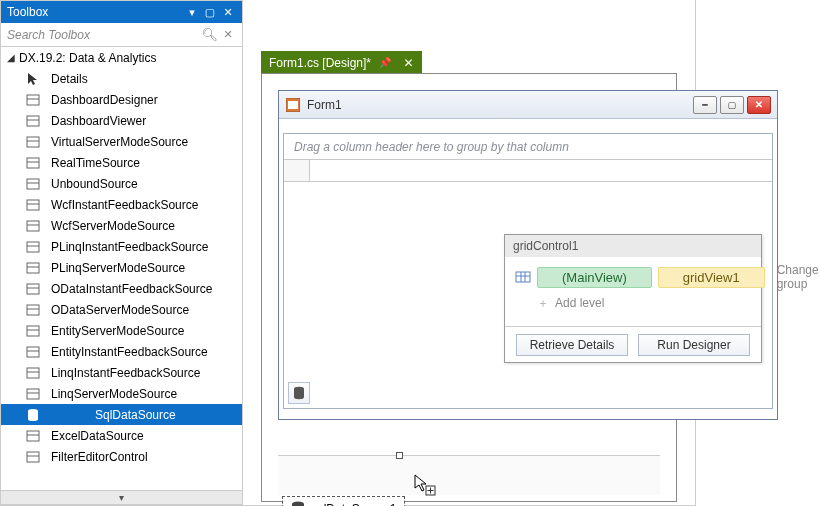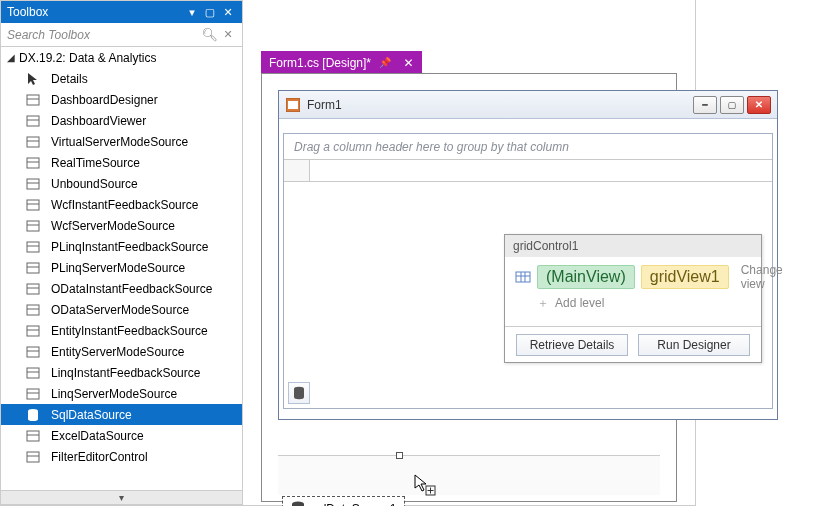--- a/index.html
+++ b/index.html
@@ -13,26 +13,26 @@
   .title-icon { width: 16px; height: 16px; display: inline-flex; align-items: center; justify-content: center; color: #fff; font-size: 11px; margin-left: 2px; cursor: pointer; }
   .search-row { height: 24px; border-bottom: 1px solid #ccc; display: flex; align-items: center; padding: 0 6px; background: #fff; }
   .search-input { flex: 1; border: none; outline: none; font-size: 12px; color: #333; font-style: italic; }
   .search-input::placeholder { color: #888; font-style: italic; }
   .search-icon { color: #888; font-size: 13px; margin-left: 4px; }
   .category { height: 21px; display: flex; align-items: center; padding: 0 6px; font-weight: normal; cursor: pointer; background: #fff; }
   .category .tri { width: 10px; display: inline-block; color: #333; font-size: 10px; margin-right: 2px; }
   .items { overflow: hidden; flex: 1; }
   .item { height: 21px; display: flex; align-items: center; padding-left: 24px; cursor: pointer; white-space: nowrap; }
   .item .icon { width: 16px; height: 16px; margin-right: 10px; display: inline-flex; align-items: center; justify-content: center; color: #555; }
-  .item.selected { background: #0d6fc8; color: #fff; }
+  .item.selected { background: #0d6fc8; color: #fff; gap: 44px; }
   .item-scroll { height: 14px; background: #eaeaea; border-top: 1px solid #ccc; display: flex; align-items: center; justify-content: center; color: #555; font-size: 10px; cursor: pointer; }
 
   
   .right { flex: 1; position: relative; background: #fff; }
-  .doc-tab { position: absolute; left: 18px; top: 51px; height: 23px; background: #a21caf; color: #fff; display: flex; align-items: center; padding: 0 8px; font-size: 12px; gap: 8px; }
+  .doc-tab { position: absolute; left: 18px; top: 51px; height: 23px; background: #4d7c0f; color: #fff; display: flex; align-items: center; padding: 0 8px; font-size: 12px; gap: 8px; }
   .doc-tab .pin { font-size: 10px; }
   .doc-tab .close { font-size: 12px; cursor: pointer; margin-left: 4px; }
 
   .design-area { position: absolute; left: 18px; right: 18px; top: 73px; bottom: 3px; border: 1px solid #888; background: #fff; }
   .form-window { position: absolute; left: 16px; top: 16px; width: 500px; height: 330px; border: 1px solid #6a7ca0; background: #fff; }
   .form-title { height: 28px; background: linear-gradient(#f3f6fb,#e3e9f2); border-bottom: 1px solid #b5c2d8; display: flex; align-items: center; padding: 0 6px; }
   .form-icon { width: 16px; height: 16px; display: inline-flex; align-items: center; justify-content: center; margin-right: 6px; }
   .form-title-text { flex: 1; color: #333; font-size: 12px; }
   .win-btn { width: 24px; height: 18px; border: 1px solid #888; margin-left: 3px; border-radius: 2px; display: inline-flex; align-items: center; justify-content: center; background: linear-gradient(#fdfdfd,#e8e8e8); font-size: 9px; color: #333; }
   .win-btn.close-btn { background: linear-gradient(#f07a70,#d9362a); color: #fff; border-color: #a82a20; font-size: 10px; font-weight: bold; }
@@ -40,21 +40,21 @@
   .grid-body { position: absolute; left: 4px; right: 4px; top: 30px; bottom: 10px; border: 1px solid #a3b0c4; margin-top: 12px; }
   .group-hint { height: 26px; line-height: 26px; padding: 0 10px; color: #8a8f99; font-style: italic; border-bottom: 1px solid #c9c9c9; }
   .row-head { height: 22px; border-bottom: 1px solid #c9c9c9; display: flex; }
   .row-head .corner { width: 26px; border-right: 1px solid #c9c9c9; background: #f7f7f7; }
   .status-icon-box { position: absolute; left: 4px; bottom: 4px; width: 22px; height: 22px; border: 1px solid #b5c2d8; background: linear-gradient(#fdfdfd,#eef1f6); display: flex; align-items: center; justify-content: center; color: #444; }
 
   .popup { position: absolute; right: 10px; top: 100px; width: 258px; border: 1px solid #999; background: #fff; box-shadow: 1px 1px 3px rgba(0,0,0,.15); }
   .popup-head { height: 22px; background: #eaeaea; padding: 0 8px; display: flex; align-items: center; color: #555; }
   .popup-body { padding: 8px 10px; }
   .popup-row { display: flex; align-items: center; gap: 6px; height: 24px; }
-  .pill { display: inline-flex; align-items: center; padding: 2px 8px; border-radius: 2px; font-size: 16px; }
+  .pill { display: inline-flex; align-items: center; padding: 2px 24px; border-radius: 2px; font-size: 13px; }
   .pill.green { background: #c8ead0; border: 1px solid #9bd6ab; color: #1f6b32; }
   .pill.yellow { background: #fbeeba; border: 1px solid #eedb84; color: #6d5c10; }
   .change { color: #888; margin-left: 6px; cursor: pointer; }
   .add-level { color: #888; padding: 6px 0 6px 22px; cursor: pointer; }
   .popup-btns { border-top: 1px solid #ccc; height: 36px; display: flex; align-items: center; justify-content: space-around; gap: 8px; padding: 0 10px; }
   .btn { width: 112px; height: 22px; border: 1px solid #aeb9ca; background: linear-gradient(#fdfdfd,#eef1f6); display: flex; align-items: center; justify-content: center; cursor: pointer; font-size: 12px; color: #333; }
 
   .component-tray { position: absolute; left: 16px; bottom: 6px; right: 16px; height: 40px; border-top: 1px solid #ccc; background: #fafafa; }
   .component { position: absolute; left: 4px; top: 8px; border: 1px dashed #555; padding: 4px 8px; display: flex; align-items: center; gap: 6px; background: #fff; margin-top: 32px; }
   .tray-handle { position: absolute; left: 118px; top: -4px; width: 7px; height: 7px; border: 1px solid #555; background: #fff; }
@@ -191,30 +191,30 @@
           </span>
           <span>ODataServerModeSource</span>
         </div>
         <div class="item">
           <span class="icon">
             <svg width="14" height="14">
               <rect x="1" y="2" width="12" height="10" fill="none" stroke="#666"></rect>
               <line x1="1" y1="6" x2="13" y2="6" stroke="#666"></line>
             </svg>
           </span>
+          <span>EntityServerModeSource</span>
+        </div>
+        <div class="item">
+          <span class="icon">
+            <svg width="14" height="14">
+              <rect x="1" y="2" width="12" height="10" fill="none" stroke="#666"></rect>
+              <line x1="1" y1="6" x2="13" y2="6" stroke="#666"></line>
+            </svg>
+          </span>
           <span>EntityInstantFeedbackSource</span>
-        </div>
-        <div class="item">
-          <span class="icon">
-            <svg width="14" height="14">
-              <rect x="1" y="2" width="12" height="10" fill="none" stroke="#666"></rect>
-              <line x1="1" y1="6" x2="13" y2="6" stroke="#666"></line>
-            </svg>
-          </span>
-          <span>EntityServerModeSource</span>
         </div>
         <div class="item">
           <span class="icon">
             <svg width="14" height="14">
               <rect x="1" y="2" width="12" height="10" fill="none" stroke="#666"></rect>
               <line x1="1" y1="6" x2="13" y2="6" stroke="#666"></line>
             </svg>
           </span>
           <span>LinqInstantFeedbackSource</span>
         </div>
@@ -293,21 +293,21 @@
                 <span>
                   <svg width="16" height="16">
                       <rect x="1" y="3" width="14" height="10" fill="none" stroke="#5a82c8"></rect>
                       <line x1="1" y1="7" x2="15" y2="7" stroke="#5a82c8"></line>
                       <line x1="6" y1="3" x2="6" y2="13" stroke="#5a82c8"></line>
                       <line x1="10" y1="3" x2="10" y2="13" stroke="#5a82c8"></line>
                     </svg>
                 </span>
                 <span class="pill green">(MainView)</span>
                 <span class="pill yellow">gridView1</span>
-                <span class="change">Change view</span>
+                <span class="change">Change group</span>
               </div>
               <div class="add-level">
                 <span style="color:#aaa;margin-right:6px">＋</span><span>Add level</span>
               </div>
             </div>
             <div class="popup-btns">
               <div class="btn">Retrieve Details</div>
               <div class="btn">Run Designer</div>
             </div>
           </div>

